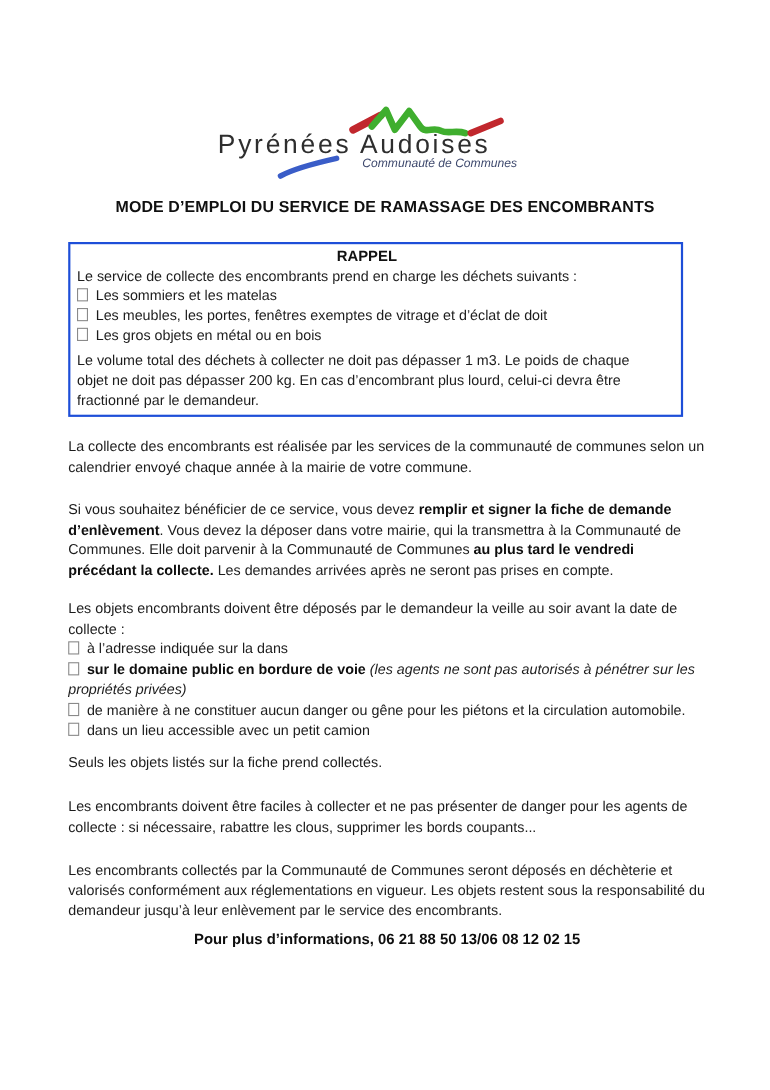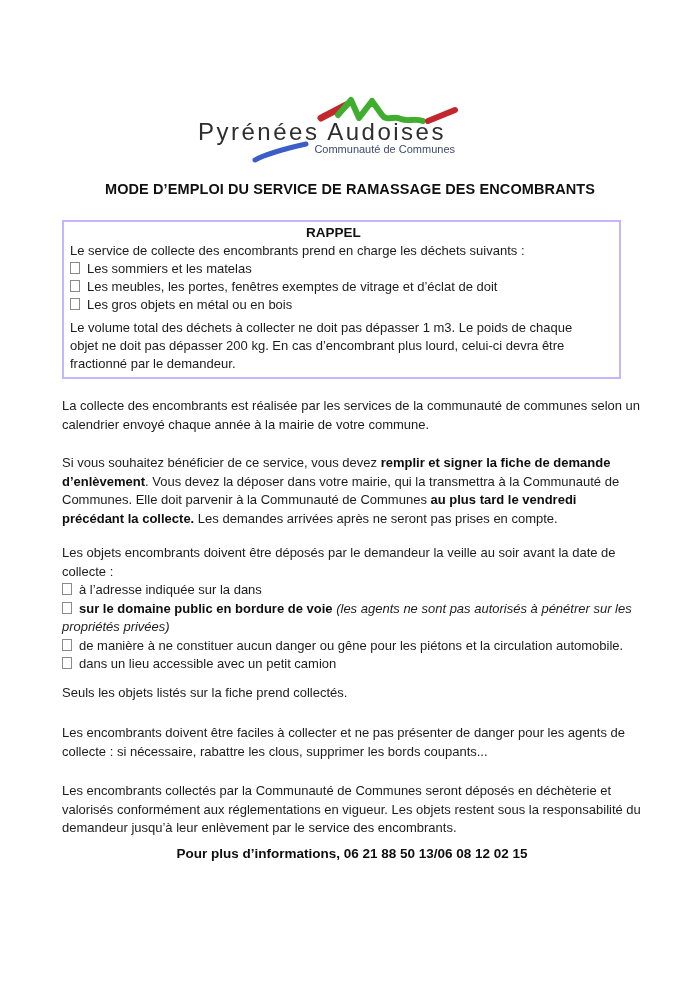--- a/index.html
+++ b/index.html
@@ -11,37 +11,37 @@
   .page { position:relative; width:700px; height:991px; overflow:hidden; background:#fff;margin-top:11px; }
 
   
   .logo { position:relative; width:274px; height:70px; margin:85px 0 0 198px; }
   .logo svg { position:absolute; left:0; top:0; }
   .logo-title {
     position:absolute; left:0; top:22px; width:100%;
     font-size:24px; font-weight:400; letter-spacing:2.5px; color:#2e2e2e; white-space:nowrap;
   }
   .logo-subtitle {
-    position:absolute; right:17px; top:47px;
-    font-size:11px; color:#3f4a6e; white-space:nowrap;
+    position:absolute; right:2px; top:47px;
+    font-size:11px; font-style:italic; color:#3f4a6e; white-space:nowrap;
   }
 
   
   .doc-title {
     margin:15px 0 0 0; text-align:center;
     font-size:14.5px; font-weight:bold; color:#101010; letter-spacing:0.1px;
   }
 
   
   .content { margin-left:62px; width:580px; line-height:18.5px; }
 
   
   .rappel {
     box-sizing:border-box; width:559px; margin-top:23px;
-    border:2px solid #c4b5fd; padding:2px 22px 4px 6px; line-height:18px;
+    border:2px solid #1d4ed8; padding:2px 22px 4px 6px; line-height:18px;
   }
   .rappel-head { text-align:center; font-weight:bold; font-size:13.5px; color:#111; }
   .vol-note { margin:5px 0 0 0; }
 
   .sq {
     display:inline-block; width:8px; height:10px;
     border:1px solid #8a8a8a; margin-right:7px; vertical-align:-1px;
     background:#fff;
   }
 

